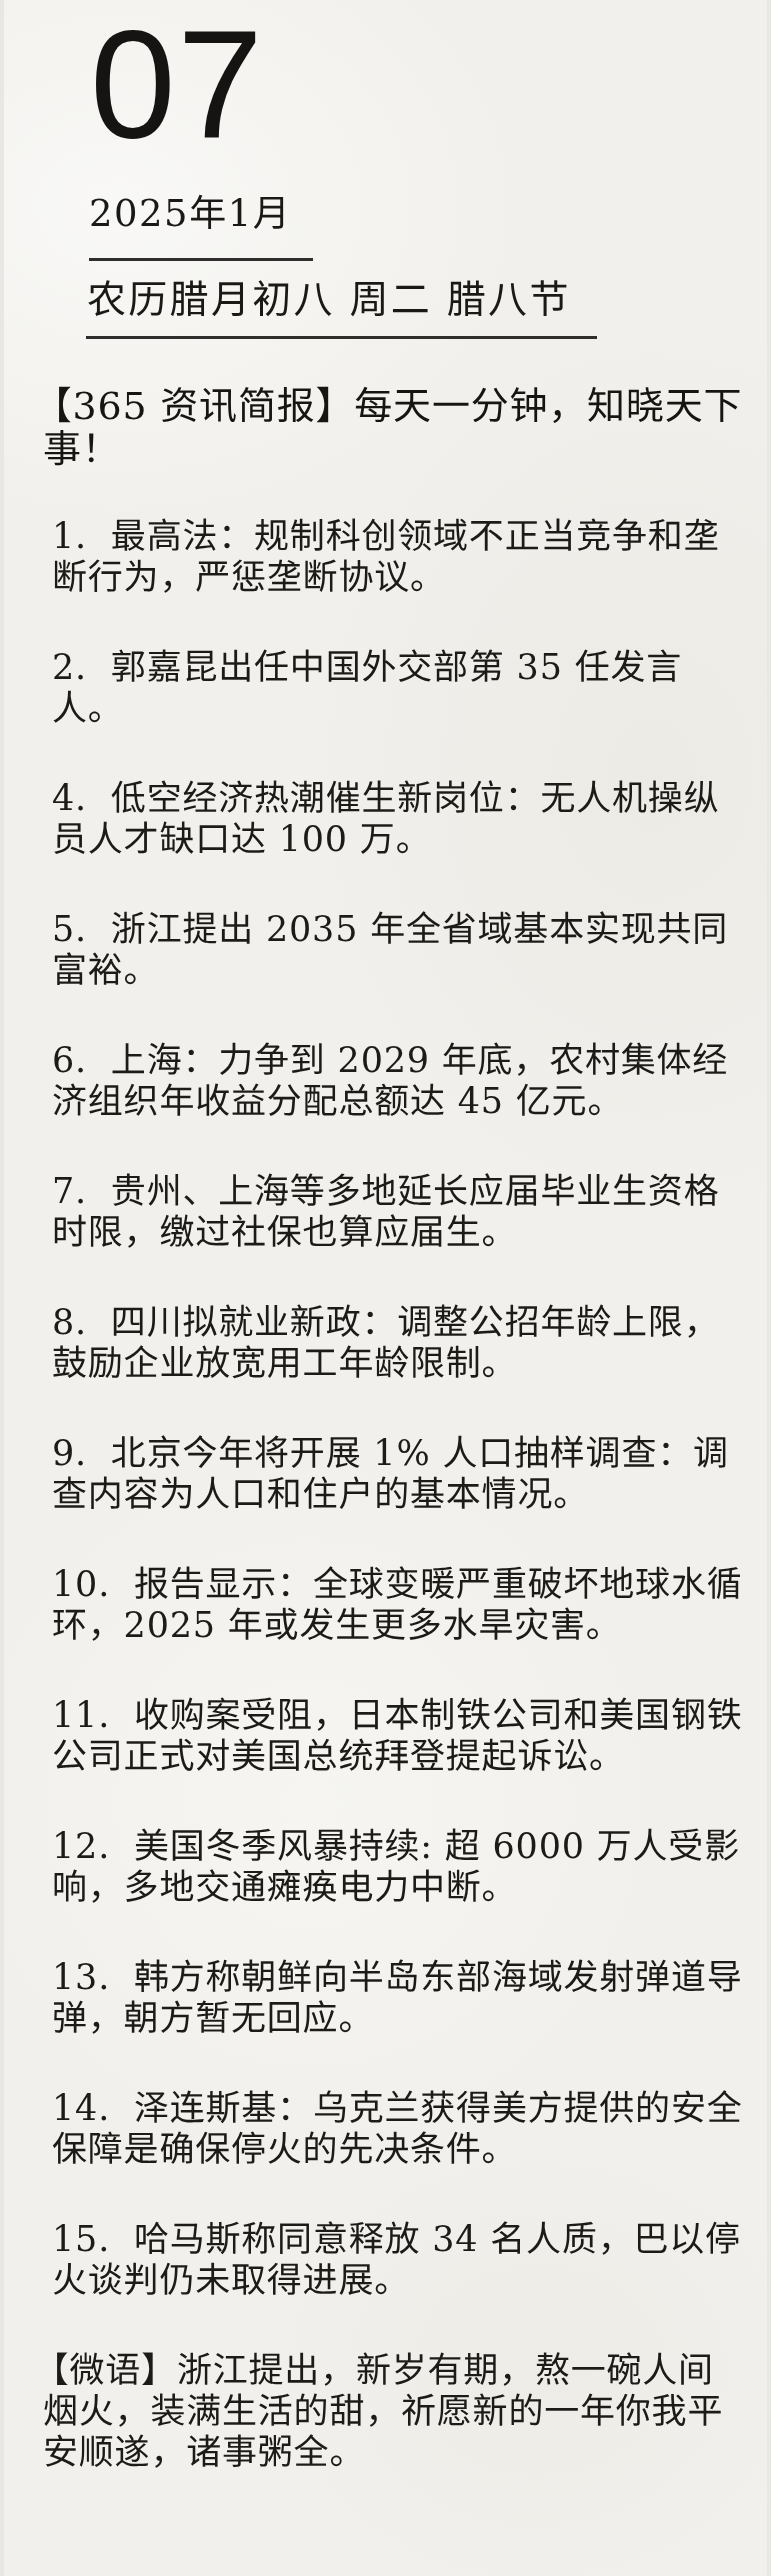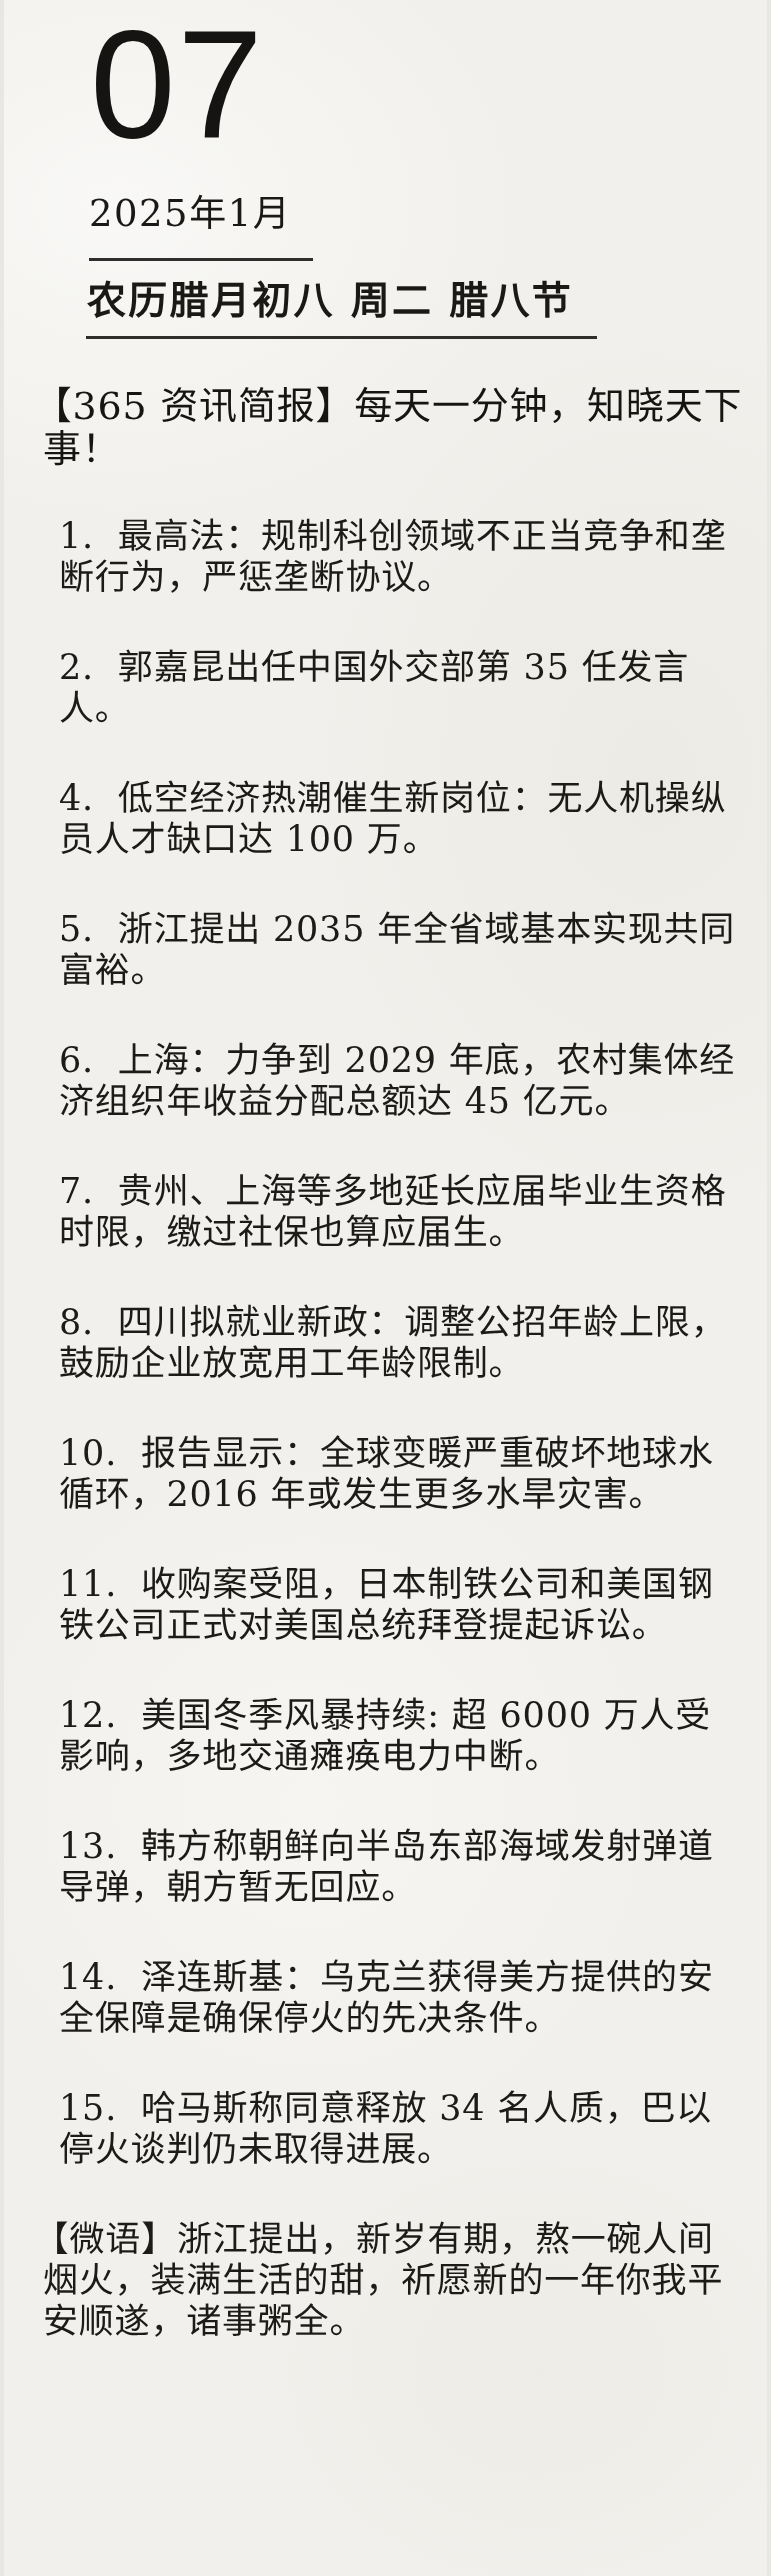--- a/index.html
+++ b/index.html
@@ -55,21 +55,20 @@
     width: 224px;
   }
   .lunar-label {
     position: absolute;
     left: 83px;
     top: 279px;
     font-size: 39px;
     line-height: 1.1;
     letter-spacing: 2.3px;
     color: #1b1916;
-    font-weight: bold;
   }
   .divider-long {
     left: 82px;
     top: 336px;
     width: 511px;
   }
 
   
   .briefing {
     position: absolute;
@@ -82,21 +81,21 @@
     line-height: 43px;
     margin: 0 0 45px 0;
     letter-spacing: 0.8px;
     text-indent: -9.3px;
     white-space: pre-wrap;
     color: #171512;
   }
   .news-item {
     font-size: 35px;
     line-height: 41px;
-    margin: 0 0 49px 16px;
+    margin: 0 0 49px 9px;
     letter-spacing: 0.8px;
     white-space: pre-wrap;
     color: #1d1b18;
   }
   .closing {
     font-size: 35px;
     line-height: 41px;
     margin: 0;
     letter-spacing: 0.8px;
     text-indent: -9.3px;
@@ -123,21 +122,22 @@
     <p class="intro">【365 资讯简报】每天一分钟，知晓天下事！</p>
 
     <div id="news-list">
         <p class="news-item">1.  最高法：规制科创领域不正当竞争和垄断行为，严惩垄断协议。</p>
         <p class="news-item">2.  郭嘉昆出任中国外交部第 35 任发言人。</p>
         <p class="news-item">4.  低空经济热潮催生新岗位：无人机操纵员人才缺口达 100 万。</p>
         <p class="news-item">5.  浙江提出 2035 年全省域基本实现共同富裕。</p>
         <p class="news-item">6.  上海：力争到 2029 年底，农村集体经济组织年收益分配总额达 45 亿元。</p>
         <p class="news-item">7.  贵州、上海等多地延长应届毕业生资格时限，缴过社保也算应届生。</p>
         <p class="news-item">8.  四川拟就业新政：调整公招年龄上限，鼓励企业放宽用工年龄限制。</p>
-        <p class="news-item">10.  报告显示：全球变暖严重破坏地球水循环，2016 年或发生更多水旱灾害。</p>
+        <p class="news-item">9.  北京今年将开展 1% 人口抽样调查：调查内容为人口和住户的基本情况。</p>
+        <p class="news-item">10.  报告显示：全球变暖严重破坏地球水循环，2025 年或发生更多水旱灾害。</p>
         <p class="news-item">11.  收购案受阻，日本制铁公司和美国钢铁公司正式对美国总统拜登提起诉讼。</p>
         <p class="news-item">12.  美国冬季风暴持续: 超 6000 万人受影响，多地交通瘫痪电力中断。</p>
         <p class="news-item">13.  韩方称朝鲜向半岛东部海域发射弹道导弹，朝方暂无回应。</p>
         <p class="news-item">14.  泽连斯基：乌克兰获得美方提供的安全保障是确保停火的先决条件。</p>
         <p class="news-item">15.  哈马斯称同意释放 34 名人质，巴以停火谈判仍未取得进展。</p>
       </div>
 
     <p class="closing">【微语】浙江提出，新岁有期，熬一碗人间烟火，装满生活的甜，祈愿新的一年你我平安顺遂，诸事粥全。</p>
   </div>
 

